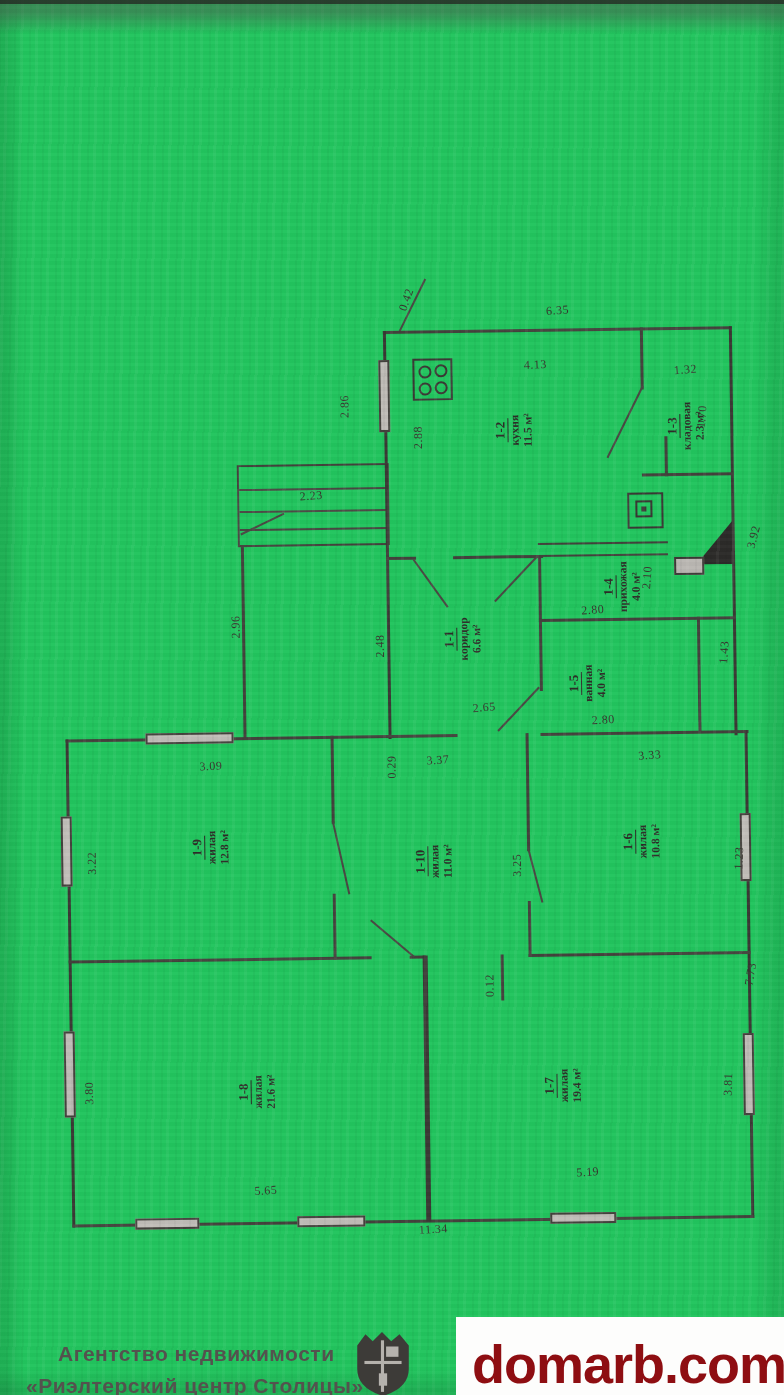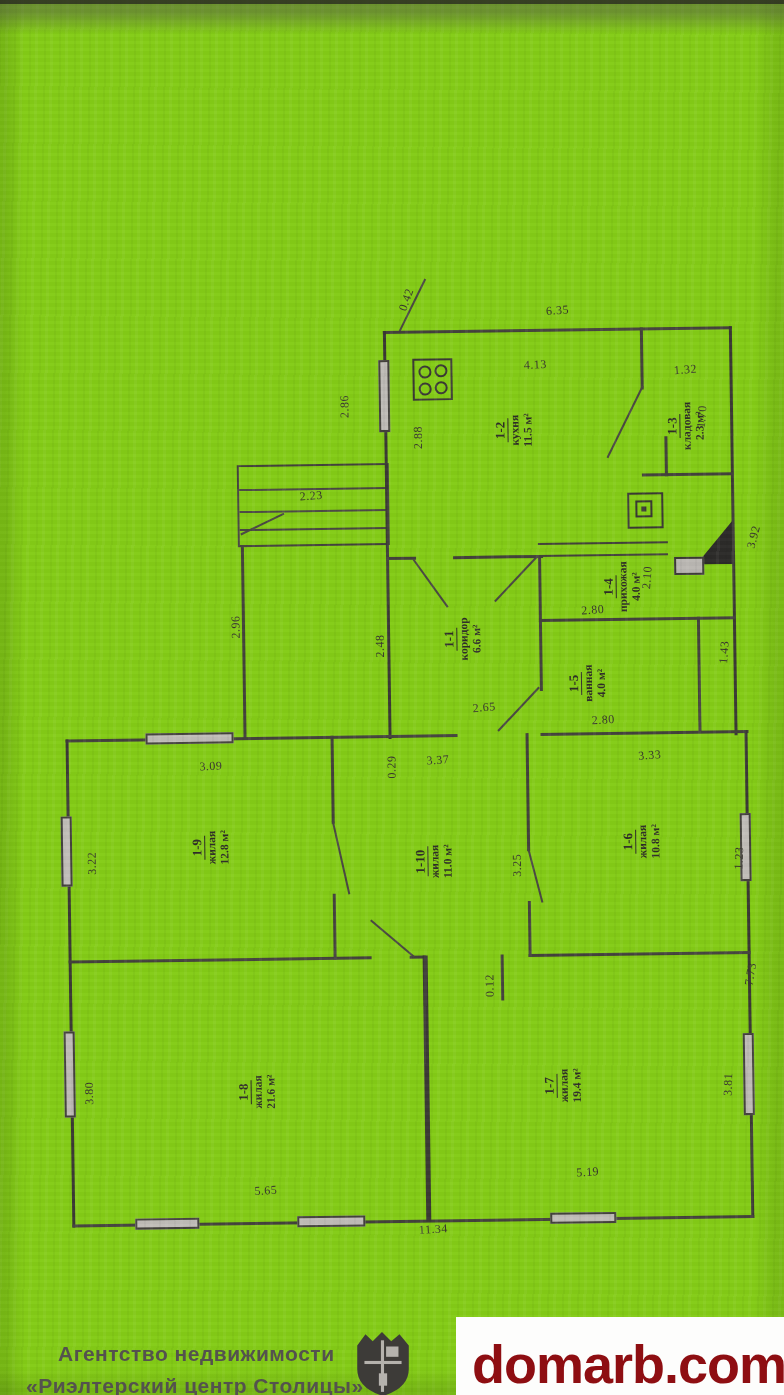--- a/index.html
+++ b/index.html
@@ -1,17 +1,17 @@
 <!DOCTYPE html>
 <html><head>
 <meta charset="utf-8">
 <style>
   html,body{margin:0;padding:0;background:#8d8b88;}
   #photo{position:relative;width:784px;height:1395px;overflow:hidden;
-    background:#84cc16;font-family:"Liberation Serif",serif;}
+    background:#22c55e;font-family:"Liberation Serif",serif;}
   
   #photo::before{content:"";position:absolute;inset:0;pointer-events:none;z-index:5;
     background:
       repeating-linear-gradient(91deg, rgba(0,0,0,0.030) 0 2px, rgba(0,0,0,0) 2px 6px,
         rgba(255,255,255,0.045) 6px 9px, rgba(0,0,0,0) 9px 15px),
       repeating-linear-gradient(0deg, rgba(255,255,255,0.02) 0 3px, rgba(0,0,0,0.018) 3px 7px);}
   #photo::after{content:"";position:absolute;inset:0;pointer-events:none;z-index:6;
     background:
       linear-gradient(180deg, rgba(40,38,36,0.85) 0 4px, rgba(80,78,76,0.45) 4px 12px, rgba(0,0,0,0) 34px),
       linear-gradient(90deg, rgba(0,0,0,0.10) 0 5px, rgba(0,0,0,0) 24px),

